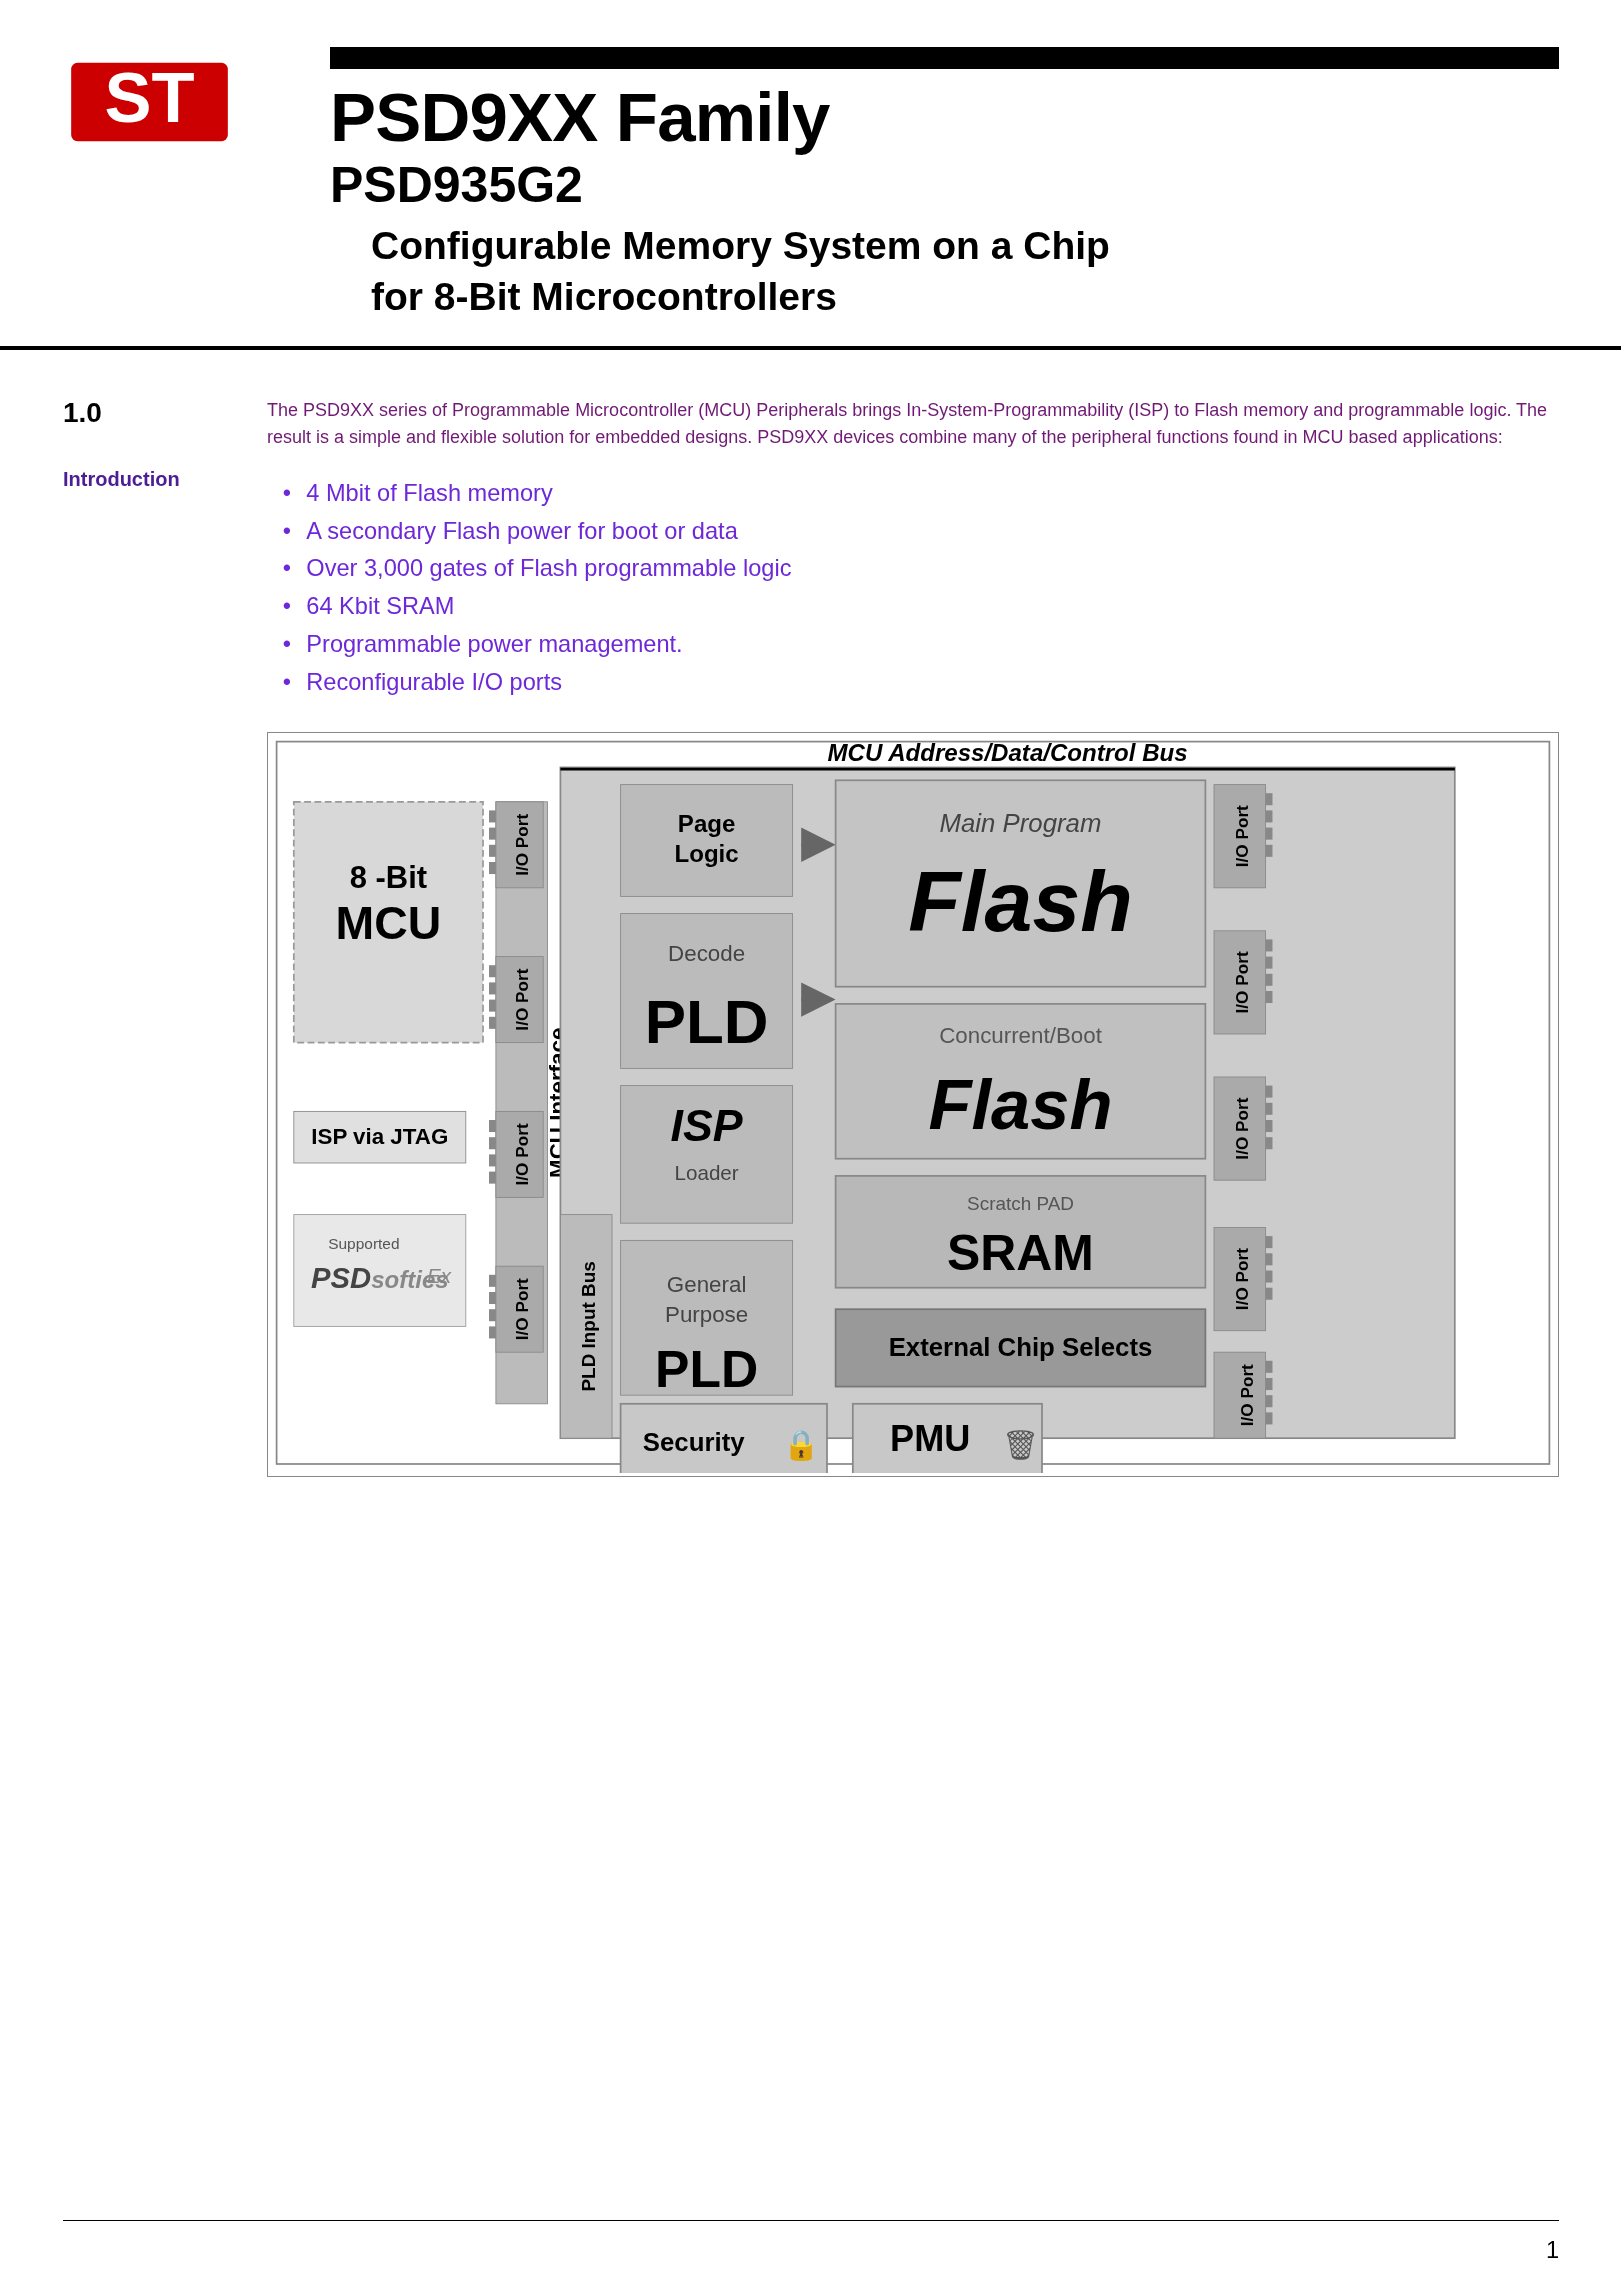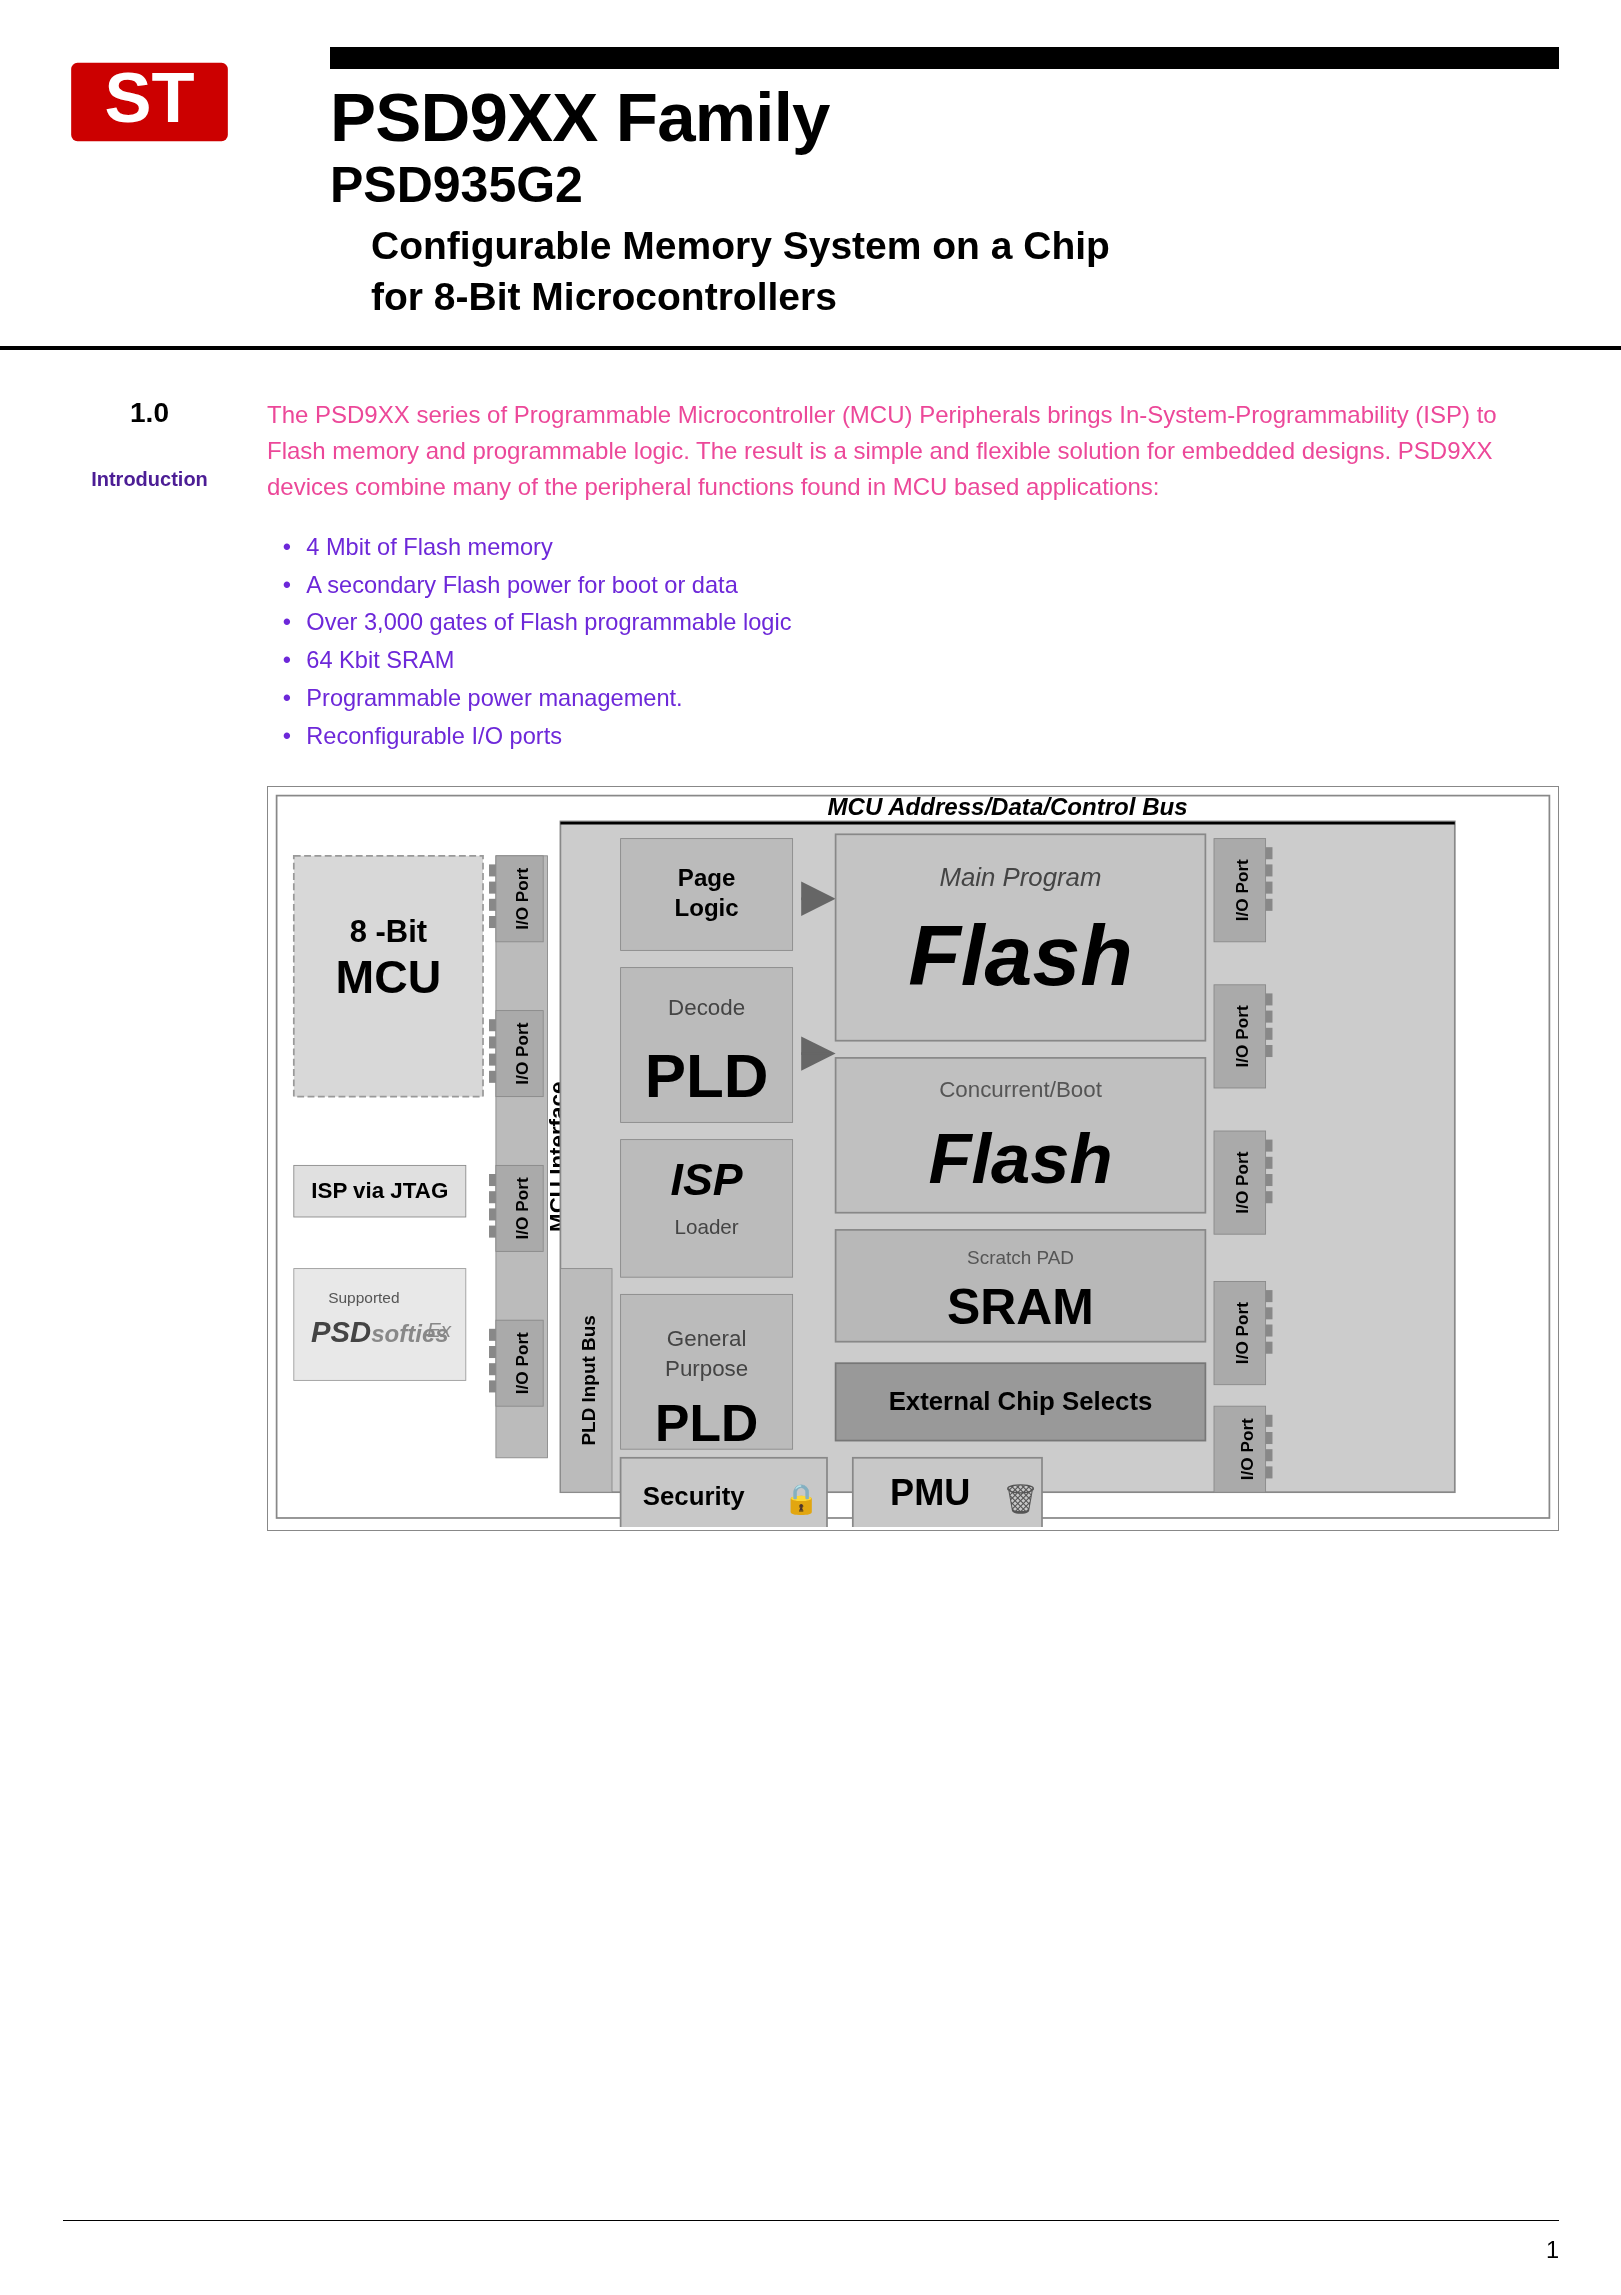--- a/index.html
+++ b/index.html
@@ -76,21 +76,20 @@
       flex-direction: row;
       padding: 47px 63px;
       border-top: 2.4px solid #000;
       margin-top: 0;
     }
 
     .section-label {
       width: 204px;
       flex-shrink: 0;
       padding-right: 31px;
-      text-align: center;
     }
 
     .section-number {
       font-size: 28px;
       font-weight: bold;
       color: #000;
       display: block;
     }
 
     .section-title {
@@ -99,23 +98,23 @@
       color: #4c1d95;
       display: block;
       margin-top: 39px;
     }
 
     .section-content {
       flex: 1;
     }
 
     .intro-text {
-      font-size: 24px;
+      font-size: 18px;
       line-height: 1.5;
-      color: #ec4899;
+      color: #701a75;
       margin-bottom: 23.6px;
     }
 
     .bullet-list {
       list-style: none;
       padding: 0;
       margin: 0 0 31px 15.7px;
     }
 
     .bullet-list li {

